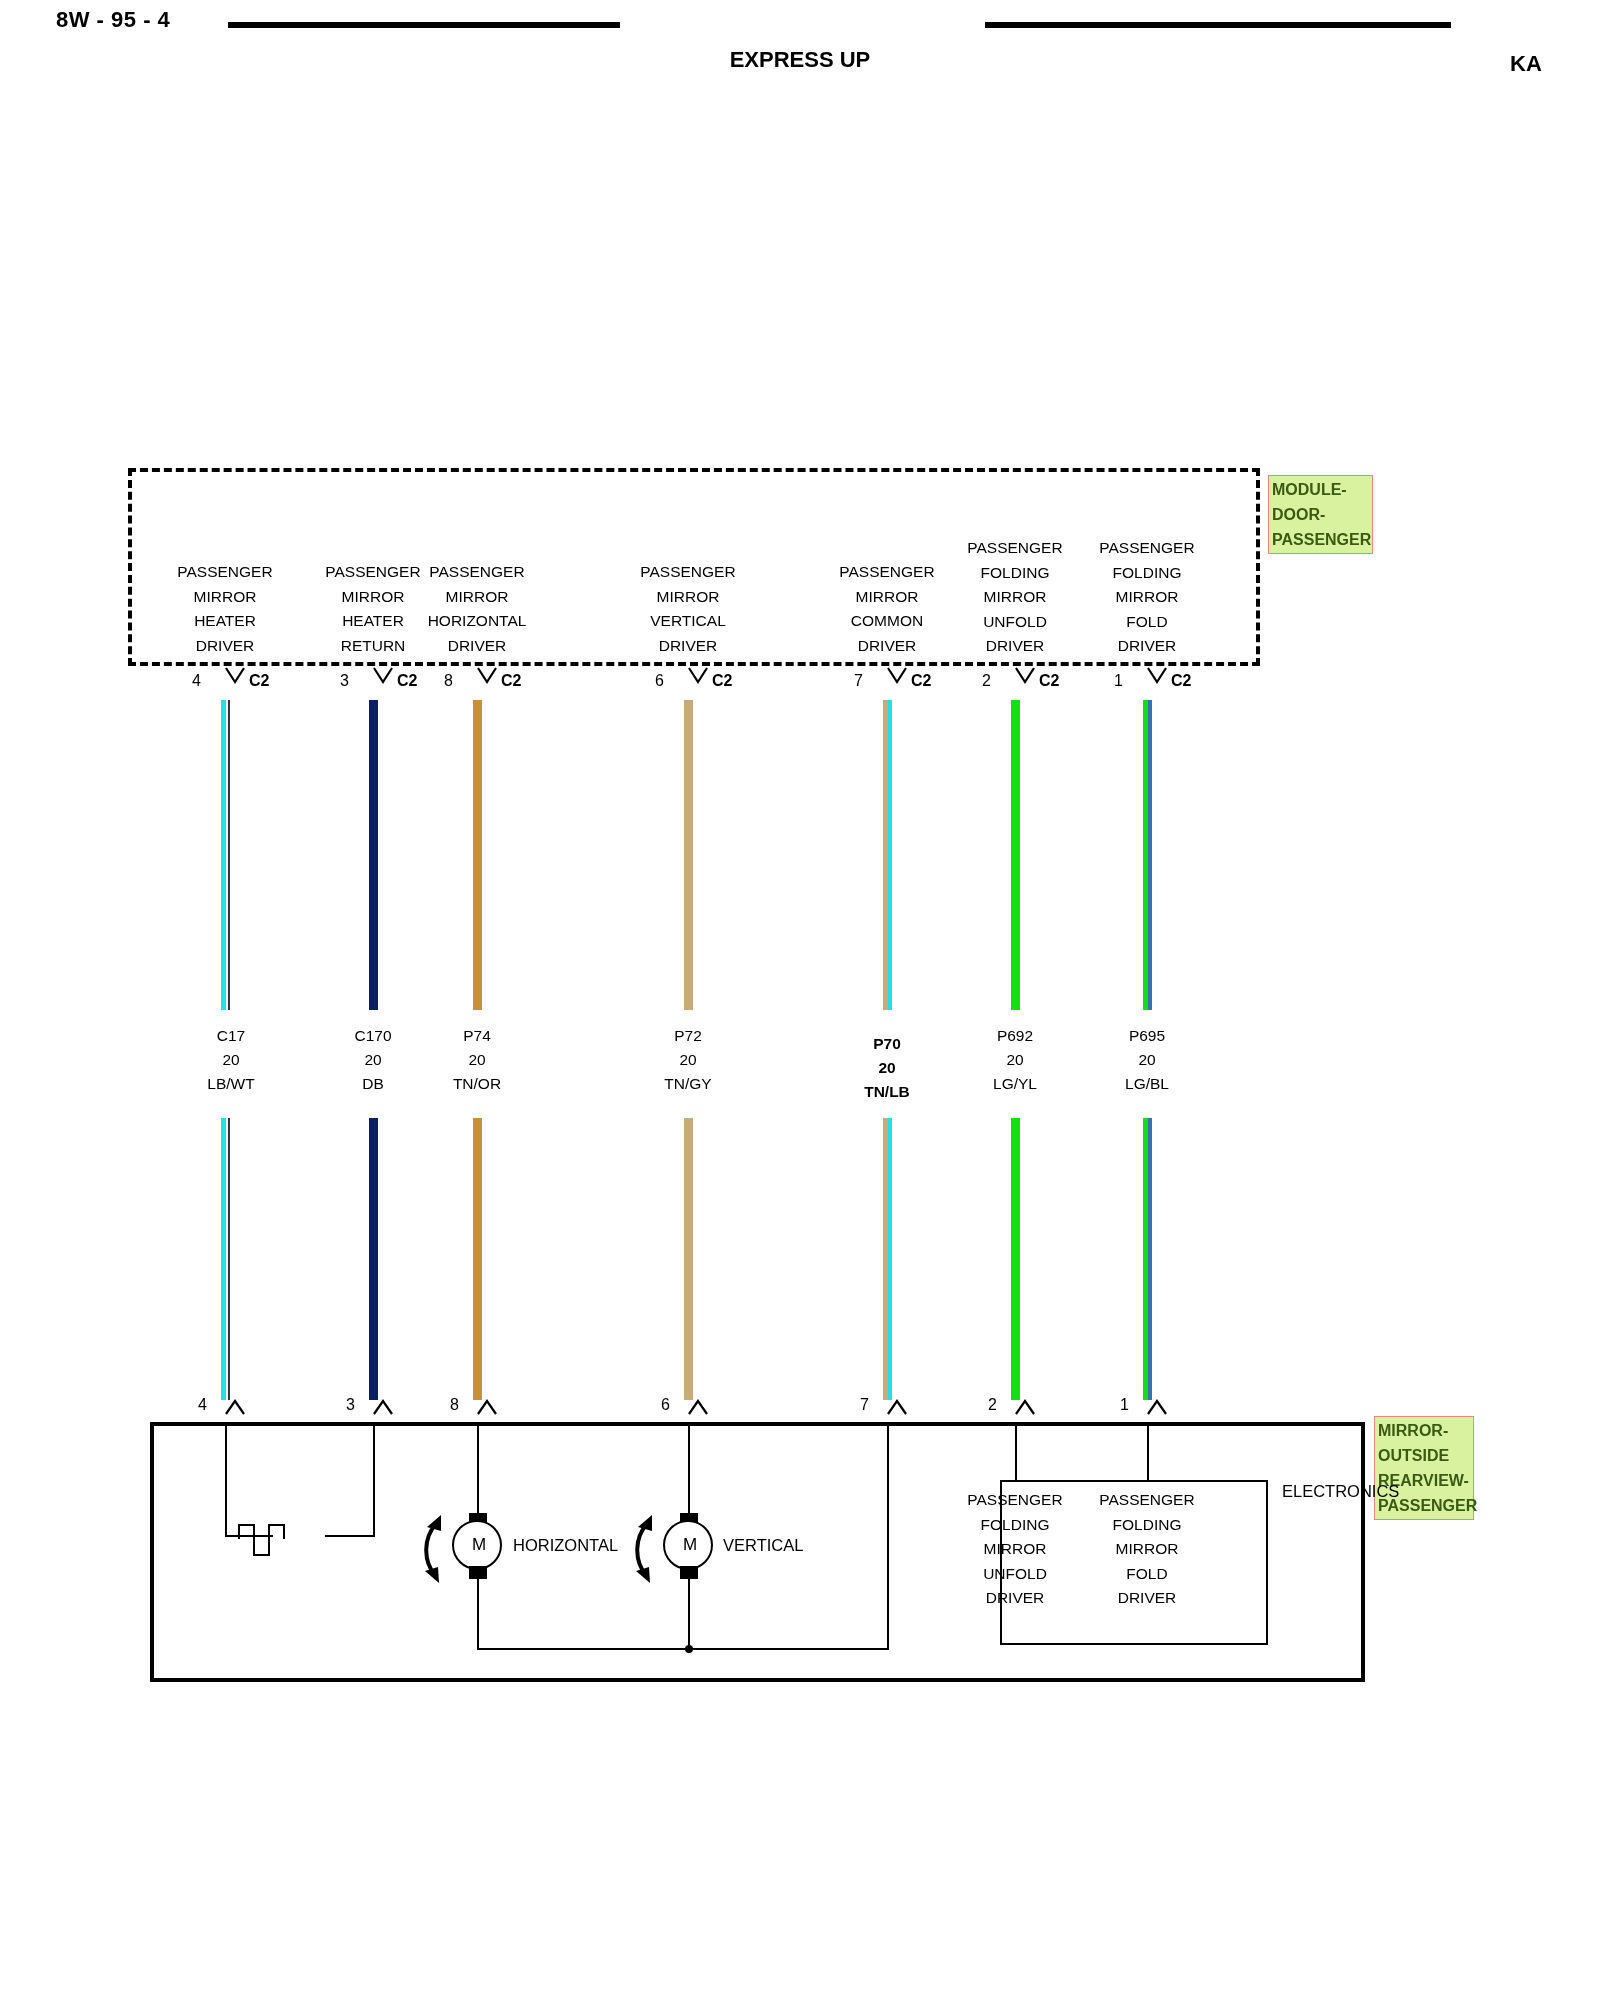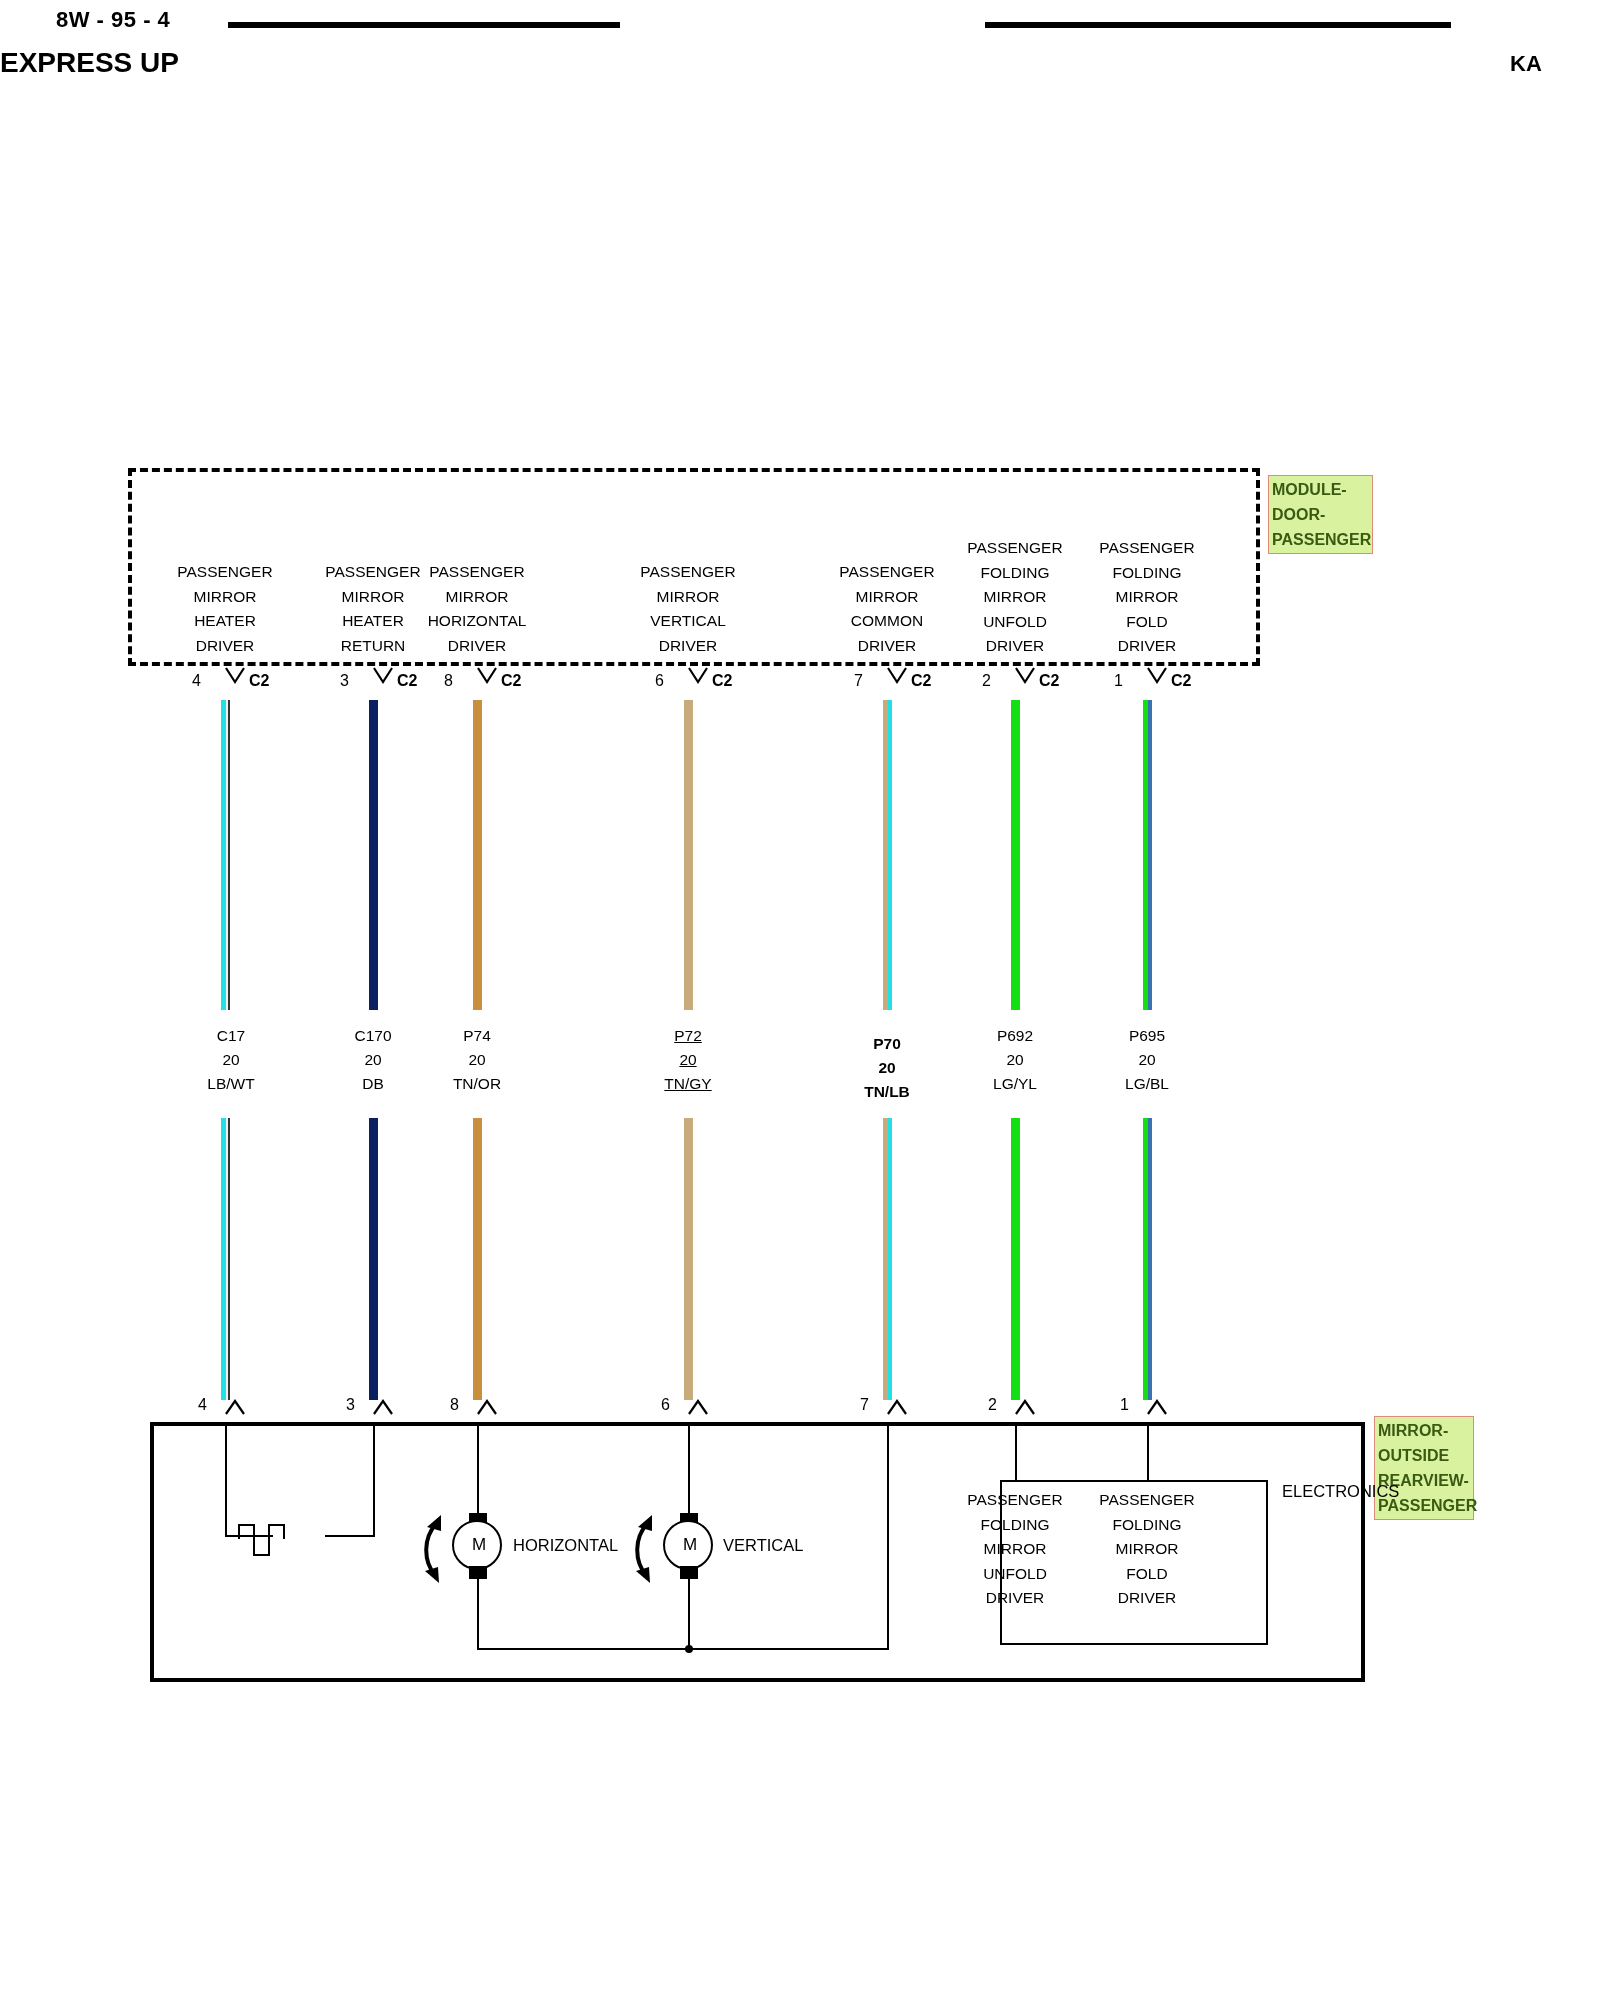--- a/index.html
+++ b/index.html
@@ -4,21 +4,21 @@
 <style>
   html,body{margin:0;padding:0;background:#fff;}
   body{width:1600px;height:2000px;position:relative;
        font-family:"Liberation Sans","DejaVu Sans",sans-serif;color:#000;}
 
   
   #header{position:absolute;left:0;top:0;width:1600px;height:80px;}
   #hdr-left{position:absolute;left:56px;top:7px;font-size:22px;font-weight:bold;letter-spacing:.5px;}
   #hdr-rule-left{position:absolute;left:228px;top:22px;width:392px;height:6px;background:#000;}
   #hdr-title{position:absolute;left:0;top:7px;width:1600px;text-align:center;font-size:22px;font-weight:bold;}
-  #hdr-sub{position:absolute;left:0;top:47px;width:1600px;font-size:28px;font-weight:bold;}
+  #hdr-sub{position:absolute;left:0;top:47px;width:1600px;text-align:center;font-size:22px;font-weight:bold;}
   #hdr-rule-right{position:absolute;left:985px;top:22px;width:466px;height:6px;background:#000;}
   #hdr-right{position:absolute;left:1510px;top:7px;font-size:22px;font-weight:bold;margin-top:44px;}
 
   
   #module-box{position:absolute;left:128px;top:468px;width:1132px;height:198px;
               border:4px dashed #000;box-sizing:border-box;}
 
   
   .tag{position:absolute;background:#d8f2a0;border:1px solid #e08a78;
        color:#3a5a12;font-size:16px;font-weight:bold;line-height:25px;
@@ -247,21 +247,21 @@
     <div class="wid" style="left: 283px; top: 1024px; width: 180px;">
       <div>C170</div>
       <div>20</div>
       <div>DB</div>
     </div>
     <div class="wid" style="left: 387px; top: 1024px; width: 180px;">
       <div>P74</div>
       <div>20</div>
       <div>TN/OR</div>
     </div>
-    <div class="wid" style="left: 598px; top: 1024px; width: 180px; text-decoration: underline;">
+    <div class="wid" style="left: 598px; top: 1024px; width: 180px;">
       <div>P72</div>
       <div>20</div>
       <div>TN/GY</div>
     </div>
     <div class="wid" style="left: 797px; top: 1032px; width: 180px; font-weight: bold;">
       <div>P70</div>
       <div>20</div>
       <div>TN/LB</div>
     </div>
     <div class="wid" style="left: 925px; top: 1024px; width: 180px;">

